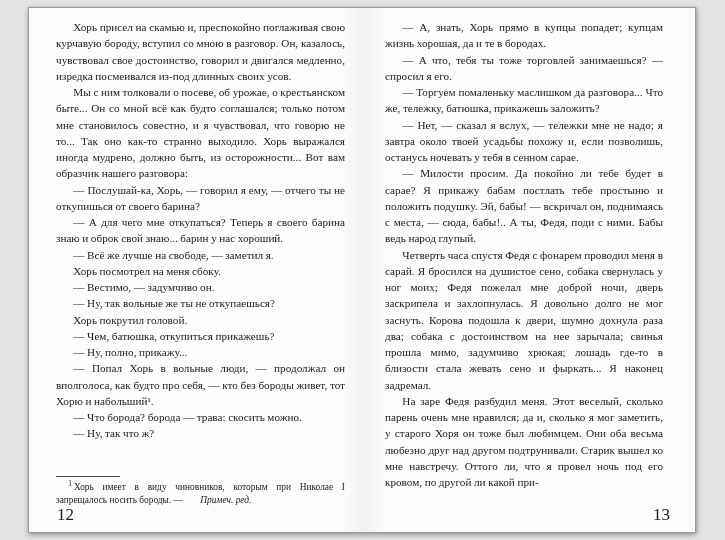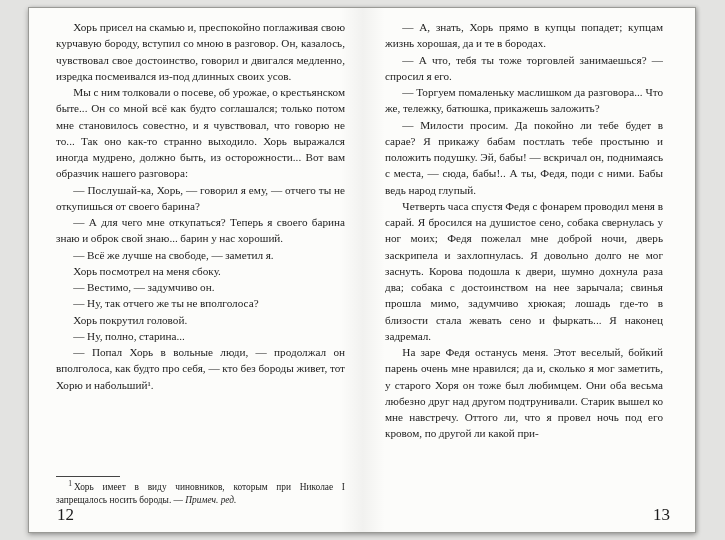--- a/index.html
+++ b/index.html
@@ -76,20 +76,21 @@
     color: #222;
   }
   .footnote .fn-marker {
     font-size: 7.5px;
     vertical-align: super;
     line-height: 0;
     margin-right: 2px;
   }
   .footnote .fn-source {
     font-style: italic;
+    margin-left: 15px;
   }
   .page-number {
     position: absolute;
     bottom: 7px;
     font-size: 17px;
     color: #1c1c1c;
   }
   .page-left  .page-number { left: 28px; }
   .page-right .page-number { right: 25px; text-align: center; }
 </style>
@@ -101,40 +102,44 @@
 
     <div class="page page-left">
       <div class="text-block">
           <p class="para">Хорь присел на скамью и, преспокойно поглаживая свою курчавую бороду, вступил со мною в разговор. Он, казалось, чувствовал свое достоинство, говорил и двигался медленно, изредка посмеивался из-под длинных своих усов.</p>
           <p class="para">Мы с ним толковали о посеве, об урожае, о крестьянском быте... Он со мной всё как будто соглашался; только потом мне становилось совестно, и я чувствовал, что говорю не то... Так оно как-то странно выходило. Хорь выражался иногда мудрено, должно быть, из осторожности... Вот вам образчик нашего разговора:</p>
           <p class="para">— Послушай-ка, Хорь, — говорил я ему, — отчего ты не откупишься от своего барина?</p>
           <p class="para">— А для чего мне откупаться? Теперь я своего барина знаю и оброк свой знаю... барин у нас хороший.</p>
           <p class="para">— Всё же лучше на свободе, — заметил я.</p>
           <p class="para">Хорь посмотрел на меня сбоку.</p>
           <p class="para">— Вестимо, — задумчиво он.</p>
-          <p class="para">— Ну, так отчего же ты не вполголоса?</p>
+          <p class="para">— Ну, так вольные же ты не откупаешься?</p>
           <p class="para">Хорь покрутил головой.</p>
-          <p class="para">— Ну, полно, старина...</p>
+          <p class="para">— Чем, батюшка, откупиться прикажешь?</p>
+          <p class="para">— Ну, полно, прикажу...</p>
           <p class="para">— Попал Хорь в вольные люди, — продолжал он вполголоса, как будто про себя, — кто без бороды живет, тот Хорю и набольший¹.</p>
+          <p class="para">— Что борода? борода — трава: скосить можно.</p>
+          <p class="para">— Ну, так что ж?</p>
         </div>
       <div class="footnote-wrap">
         <hr class="footnote-rule">
         <div class="footnote"><span class="fn-marker">1</span><span>Хорь имеет в виду чиновников, которым при Николае I запрещалось носить бороды. — </span><span class="fn-source">Примеч. ред.</span></div>
       </div>
       <div class="page-number">12</div>
     </div>
 
     <div class="spine-shadow"></div>
 
     <div class="page page-right">
       <div class="text-block">
           <p class="para">— А, знать, Хорь прямо в купцы попадет; купцам жизнь хорошая, да и те в бородах.</p>
           <p class="para">— А что, тебя ты тоже торговлей занимаешься? — спросил я его.</p>
           <p class="para">— Торгуем помаленьку маслишком да разговора... Что же, тележку, батюшка, прикажешь заложить?</p>
+          <p class="para">— Нет, — сказал я вслух, — тележки мне не надо; я завтра около твоей усадьбы похожу и, если позволишь, останусь ночевать у тебя в сенном сарае.</p>
           <p class="para">— Милости просим. Да покойно ли тебе будет в сарае? Я прикажу бабам постлать тебе простыню и положить подушку. Эй, бабы! — вскричал он, поднимаясь с места, — сюда, бабы!.. А ты, Федя, поди с ними. Бабы ведь народ глупый.</p>
           <p class="para">Четверть часа спустя Федя с фонарем проводил меня в сарай. Я бросился на душистое сено, собака свернулась у ног моих; Федя пожелал мне доброй ночи, дверь заскрипела и захлопнулась. Я довольно долго не мог заснуть. Корова подошла к двери, шумно дохнула раза два; собака с достоинством на нее зарычала; свинья прошла мимо, задумчиво хрюкая; лошадь где-то в близости стала жевать сено и фыркать... Я наконец задремал.</p>
-          <p class="para">На заре Федя останусь меня. Этот веселый, бойкий парень очень мне нравился; да и, сколько я мог заметить, у старого Хоря он тоже был любимцем. Они оба весьма любезно друг над другом подтрунивали. Старик вышел ко мне навстречу. Оттого ли, что я провел ночь под его кровом, по другой ли какой при-</p>
+          <p class="para">На заре Федя разбудил меня. Этот веселый, сколько парень очень мне нравился; да и, сколько я мог заметить, у старого Хоря он тоже был любимцем. Они оба весьма любезно друг над другом подтрунивали. Старик вышел ко мне навстречу. Оттого ли, что я провел ночь под его кровом, по другой ли какой при-</p>
         </div>
       <div class="page-number">13</div>
     </div>
 
   </div>
 </div>
 
 </body></html>

